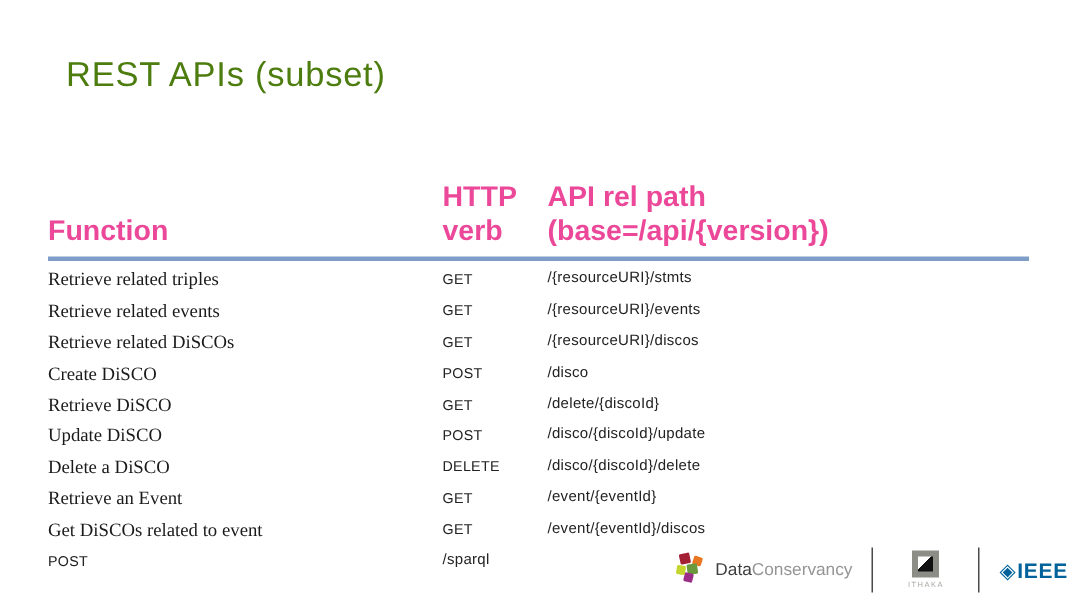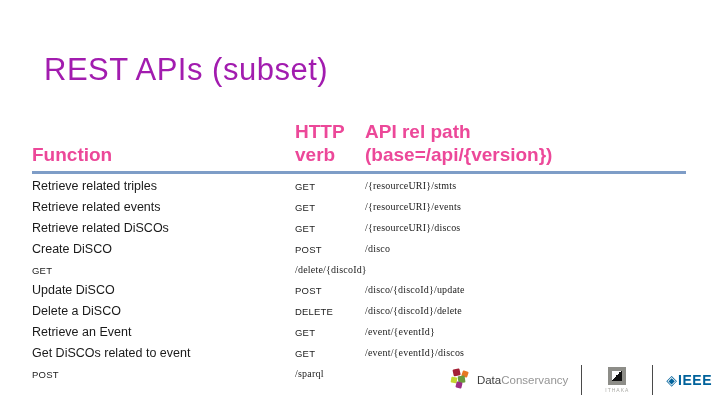--- a/index.html
+++ b/index.html
@@ -1,41 +1,41 @@
 <!DOCTYPE html>
 <html><head>
 <meta charset="utf-8">
 <style>
   html,body { margin:0; padding:0; background:#fff; }
   .slide {
     position:relative; width:720px; height:405px; background:#ffffff;
     font-family:"Liberation Sans", sans-serif; overflow:hidden;
   }
   .title {
-    position:absolute; left:44px; top:52px;
-    font-size:31px; line-height:1.15; color:#a21caf; letter-spacing:0.5px;
+    position:absolute; left:44px; top:36px;
+    font-size:23px; line-height:1.15; color:#4d7c0f; letter-spacing:0.5px;
   }
   
   .api-table { position:absolute; left:32px; top:120px; width:654px; }
   .thead {
     display:grid; grid-template-columns:263px 70px 1fr;
     align-items:end; padding-bottom:5px;
   }
   .th { font-weight:bold; font-size:19px; color:#ec4899; line-height:1.22; }
   .rule { height:3px; background:#7E9DC7; }
   .tbody { margin-top:2px; }
   .row {
     display:grid; grid-template-columns:263px 70px 1fr;
     height:20.8px; box-sizing:border-box; padding-top:3px;
     align-items:start;
   }
-  .cell-fn { font-size:12.5px; color:#1a1a1a; line-height:1.15; }
+  .cell-fn { font-size:12.5px; color:#1a1a1a; line-height:1.15;font-family:Liberation Serif, serif; }
   .cell-verb { font-size:9.5px; color:#222; padding-top:2px; letter-spacing:0.2px; }
   .cell-path {
-    font-family:Liberation Serif, serif;
+    font-family:Liberation Sans, sans-serif;
     font-size:10px; color:#222; padding-top:1px; letter-spacing:0.2px;
   }
   
   .footer {
     position:absolute; right:8px; bottom:7px; height:36px;
     display:flex; align-items:center; gap:13px;
   }
   .dc-logo { display:flex; align-items:center; gap:5px; }
   .dc-text { font-size:11.5px; }
   .dc-bold { font-weight:normal; color:#3d3d3d; }
@@ -91,20 +91,21 @@
         <div class="cell-fn">Retrieve related DiSCOs</div>
         <div class="cell-verb">GET</div>
         <div class="cell-path">/{resourceURI}/discos</div>
       </div>
       <div class="row">
         <div class="cell-fn">Create DiSCO</div>
         <div class="cell-verb">POST</div>
         <div class="cell-path">/disco</div>
       </div>
       <div class="row">
+        <div class="cell-fn">Retrieve DiSCO</div>
         <div class="cell-verb">GET</div>
         <div class="cell-path">/delete/{discoId}</div>
       </div>
       <div class="row">
         <div class="cell-fn">Update DiSCO</div>
         <div class="cell-verb">POST</div>
         <div class="cell-path">/disco/{discoId}/update</div>
       </div>
       <div class="row">
         <div class="cell-fn">Delete a DiSCO</div>

